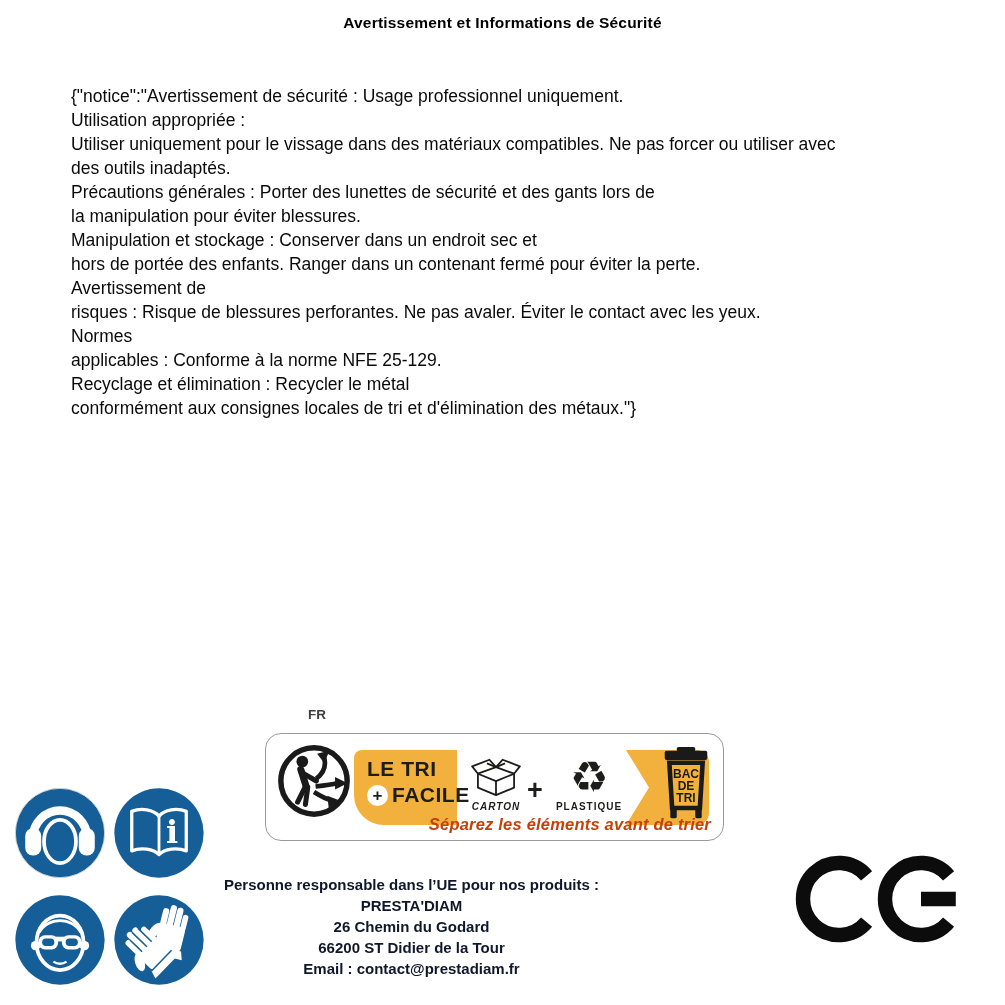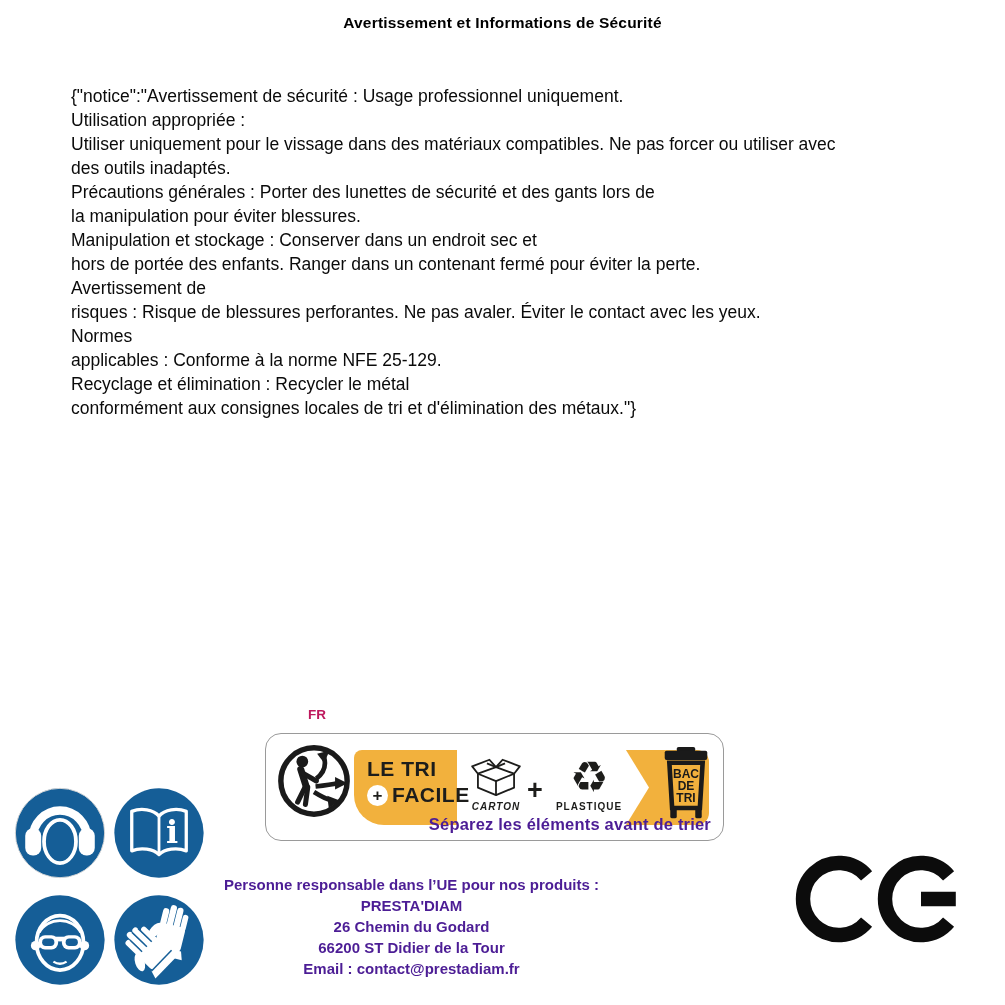--- a/index.html
+++ b/index.html
@@ -19,21 +19,21 @@
 
   
   .picto { position:absolute; width:94px; height:94px; }
   .picto svg { width:100%; height:100%; display:block; }
   .picto.p1 { left:13px;  top:786px; }
   .picto.p2 { left:112px; top:786px; }
   .picto.p3 { left:13px;  top:893px; }
   .picto.p4 { left:112px; top:893px; }
 
   
-  .fr-code { position:absolute; left:268px; top:707px; font-size:13.5px; font-weight:bold; color:#be185d;padding-left:40px; }
+  .fr-code { position:absolute; left:268px; top:707px; font-size:13.5px; font-weight:bold; color:#404040;padding-left:40px; }
   .tri-box {
     position:absolute; left:265px; top:733px; width:459px; height:108px;
     background:#fff; border:1.5px solid #9a9a9a; border-radius:16px;
   }
   .triman { position:absolute; left:9px; top:8px; width:78px; height:78px; }
   .triman svg { width:100%; height:100%; display:block; }
   .band {
     position:absolute; left:88px; top:16px; width:355px; height:75px;
     background:#F2B13D; border-radius:8px 12px 12px 30px;
   }
@@ -54,27 +54,27 @@
   .material .m-label { font-size:10px; font-weight:bold; letter-spacing:1px; margin-top:1px; }
   .mat-carton { left:113px; width:58px;font-style:italic; }
   .mat-carton svg { width:52px; height:46px; display:block; margin:0 auto; }
   .mat-plus { position:absolute; left:173px; top:25px; font-size:27px; font-weight:bold; color:#1d1d1b; }
   .mat-plastique { left:200px; width:70px; }
   .recycle-glyph { font-size:43px; line-height:46px; color:#1d1d1b; font-family:"DejaVu Sans", sans-serif; }
   .bin { position:absolute; left:308px; top:-3px; width:48px; height:74px; }
   .bin svg { width:100%; height:100%; display:block; }
   .tagline {
     position:absolute; right:12px; bottom:6px; font-size:16.5px; font-weight:bold;
-    color:#4c1d95; letter-spacing:.2px;
+    font-style:italic; color:#c2410c; letter-spacing:.2px;
   }
 
   
   .footer {
     position:absolute; left:0; top:874px; width:823px;
-    text-align:center; font-size:15px; font-weight:bold; line-height:21px; color:#4c1d95;
+    text-align:center; font-size:15px; font-weight:bold; line-height:21px; color:#0f172a;
   }
 
   
   .ce { position:absolute; left:795px; top:846px; width:168px; height:106px; }
   .ce svg { width:100%; height:100%; display:block; }
 </style>
 </head>
 <body>
 
 <div class="page">

